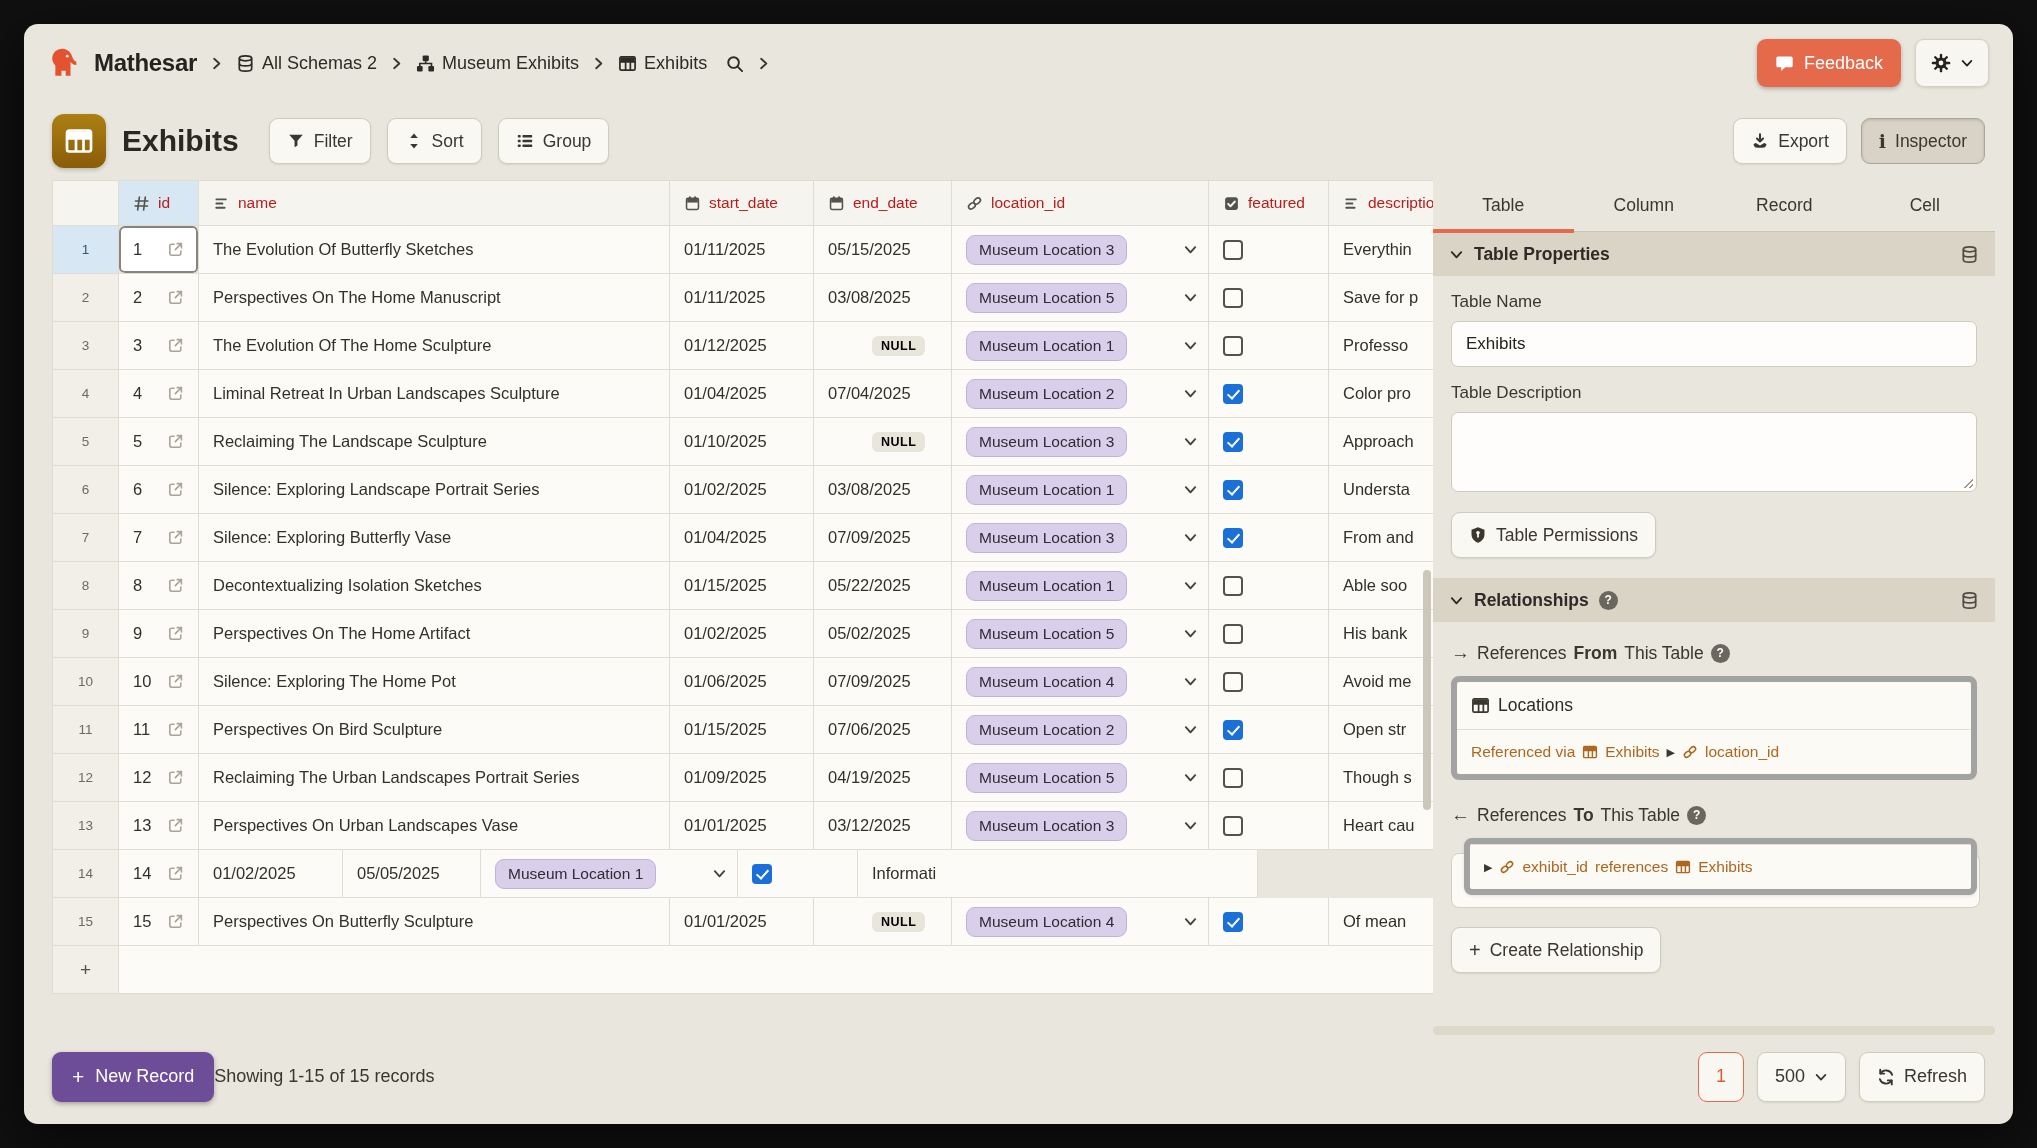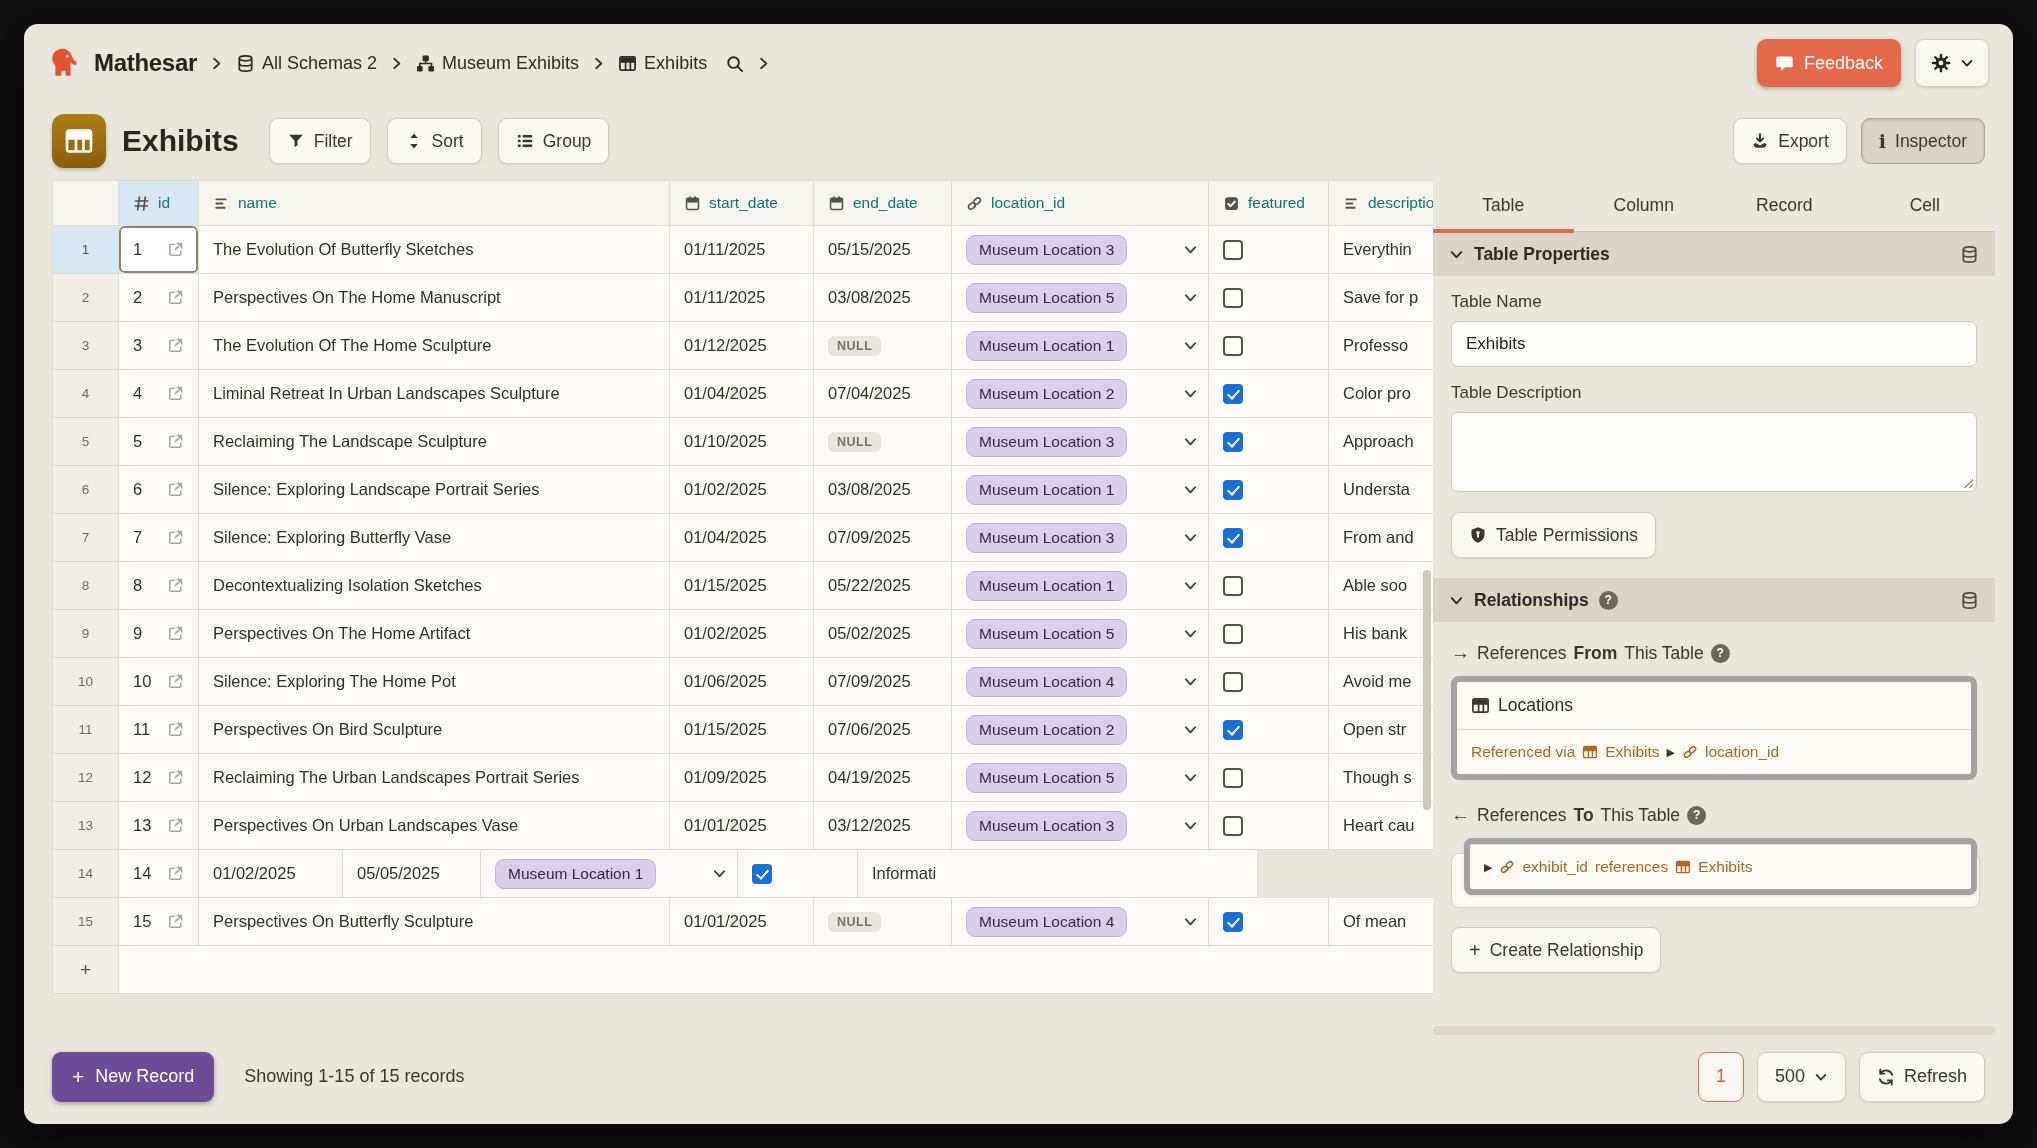--- a/index.html
+++ b/index.html
@@ -54,37 +54,37 @@
   
   .main { flex:1; min-height:0; display:flex; }
   .table-area { flex:1; min-width:0; overflow:hidden; padding-left:28px; position:relative; }
   .grid { width:max-content; border-left:1px solid #E0DCD2; border-top:1px solid #E0DCD2; }
   .tr { display:flex; height:48px; }
   .tr.head { height:45px; }
   .td {
     display:flex; align-items:center; padding:0 14px; background:#FCFBF7;
     border-right:1px solid #E0DCD2; border-bottom:1px solid #E0DCD2; overflow:hidden;
   }
-  .head .td { background:#F6F4EE; gap:8px; font-size:15.5px; color:#0f766e; }
+  .head .td { background:#F6F4EE; gap:8px; font-size:15.5px; color:#b91c1c; }
   .hicon { width:17px; height:17px; display:inline-flex; color:#55524A; flex:none; }
   .td-num  { width:66px;  justify-content:center; background:#F1EFE8; color:#6E6A60; font-size:13.5px; }
   .td-id   { width:80px;  justify-content:space-between; }
   .td-name { width:471px; }
   .td-start{ width:144px; }
   .td-end  { width:138px; }
   .td-loc  { width:257px; justify-content:space-between; padding-right:10px; }
   .td-feat { width:120px; }
   .td-desc { width:400px; }
   .head .td-id { background:#D7E7F4; }
   .td-num.hl { background:#D7E7F4; color:#3A5166; }
   .td-id.active { box-shadow:inset 0 0 0 2px #87857E; border-radius:6px; background:#FFFFFF; }
   .cellv { font-size:16.5px; color:#33302A; white-space:nowrap; }
   .idval { font-size:16.5px; color:#33302A; }
   .extlink { width:17px; height:17px; display:inline-flex; color:#A9A497; cursor:pointer; flex:none; }
-  .null-pill { background:#E8E5DB; color:#737373; border-radius:6px; padding:3px 9px; font-size:12.5px; font-weight:700; letter-spacing:.5px; }
+  .null-pill { background:#E8E5DB; color:#000000; border-radius:6px; padding:3px 9px; font-size:12.5px; font-weight:700; letter-spacing:.5px;margin-left:44px; }
   .pill { background:#D9CFEA; border:1px solid #BFB2DC; border-radius:9px; padding:5px 12px; font-size:15.5px; color:#2F2B38; white-space:nowrap; }
   .cell-chev { width:15px; height:15px; color:#44413A; display:inline-flex; cursor:pointer; flex:none; }
   .cb { width:20px; height:20px; border:2px solid #55524A; border-radius:4px; background:#FDFCF9; position:relative; flex:none; cursor:pointer; }
   .cb.checked { background:#1B6FD8; border-color:#1B6FD8; }
   .cb.checked::after { content:""; position:absolute; left:5px; top:1px; width:5px; height:10px;
     border:solid #fff; border-width:0 2.5px 2.5px 0; transform:rotate(42deg); }
   .tr.plus .plus-cell { justify-content:center; font-size:19px; color:#55524A; cursor:pointer; }
   .tr.plus .rest-cell { width:1610px; }
   .vscroll { position:absolute; right:2px; top:390px; width:8px; height:240px; background:#CBC7BA; border-radius:4px; }
 
@@ -126,21 +126,21 @@
   .create-btn { margin-top:32px; }
   .hscroll-track { position:absolute; left:0; right:0; bottom:0; height:9px; background:#DCD8CA; border-radius:5px; }
 
   
   .statusbar { height:89px; flex:none; display:flex; align-items:center; justify-content:space-between; padding:0 28px 6px; }
   .status-left { display:flex; align-items:center; }
   .new-record-btn { display:inline-flex; align-items:center; gap:11px; height:50px; padding:0 20px;
     background:#6E4D98; border:none; border-radius:9px; color:#fff; font-size:18px; font-family:inherit;
     cursor:pointer; box-shadow:0 2px 5px rgba(0,0,0,.3); }
   .new-record-btn .plus { font-size:21px; line-height:1; }
-  .showing { font-size:18px; color:#3A372F; margin-left:30px; }
+  .showing { font-size:18px; color:#3A372F; }
   .status-right { display:flex; align-items:center; gap:13px; }
   .page-btn { height:50px; min-width:46px; display:inline-flex; align-items:center; justify-content:center;
     border:1.5px solid #E5694B; border-radius:9px; background:#F9F7F1; color:#DE5C3B; font-size:18px; cursor:pointer; }
   .btn.h50 { height:50px; font-size:18px;align-items:center; }
 </style>
 </head>
 <body>
 
 <svg width="0" height="0" style="position:absolute">
   <defs>

